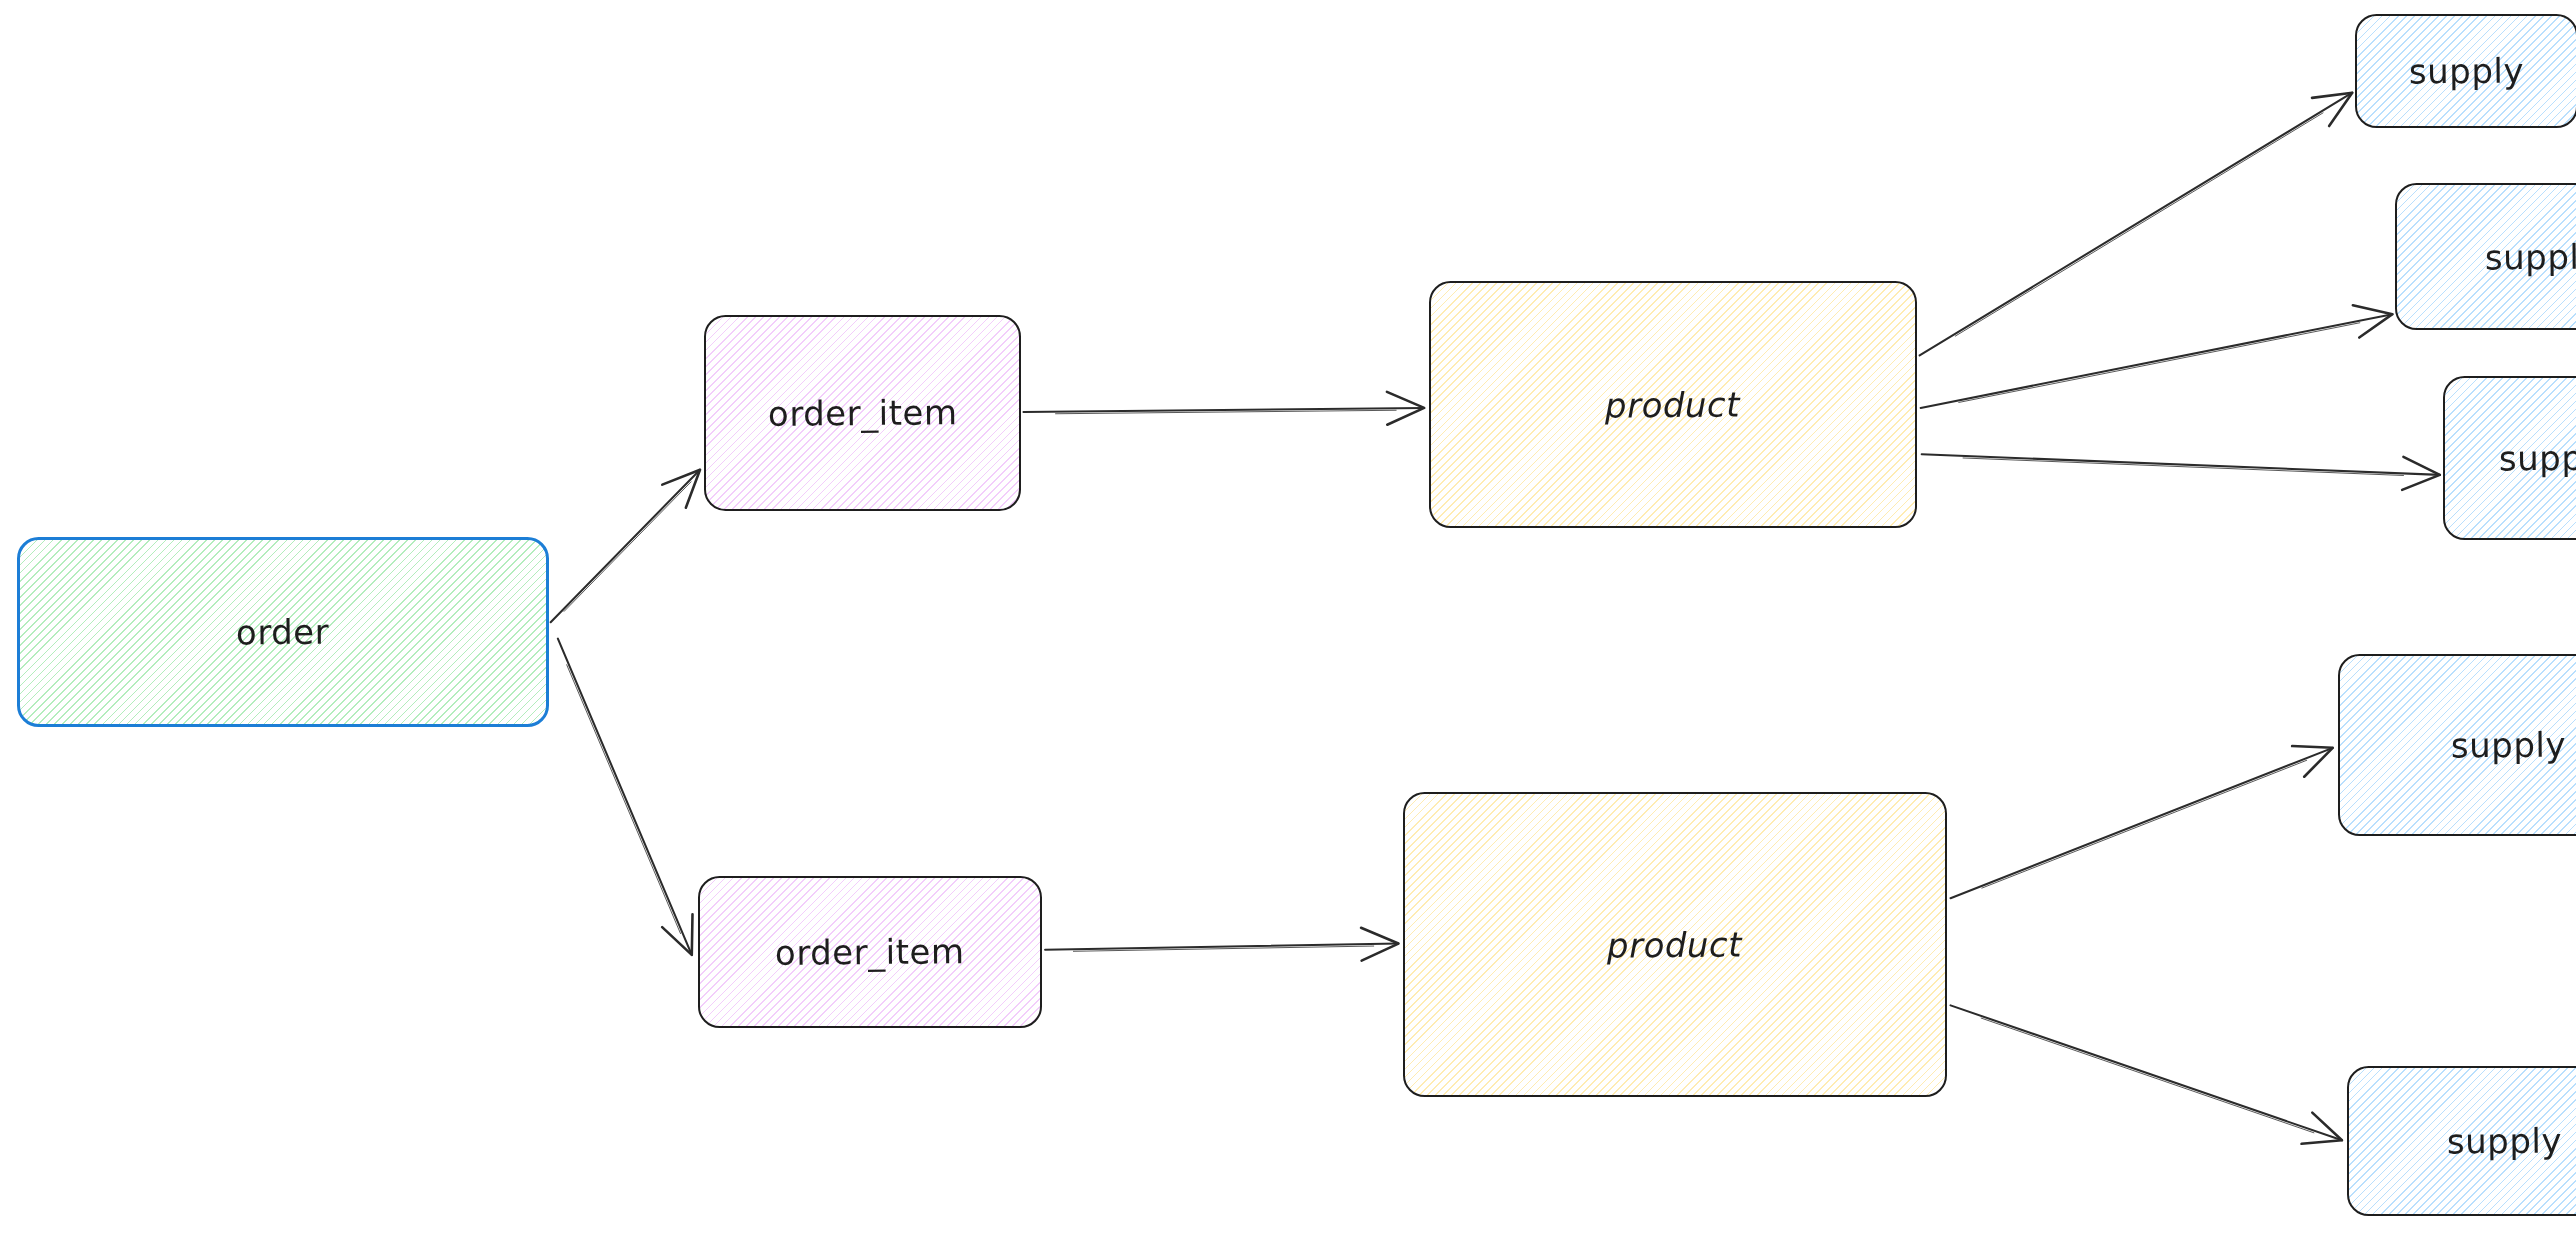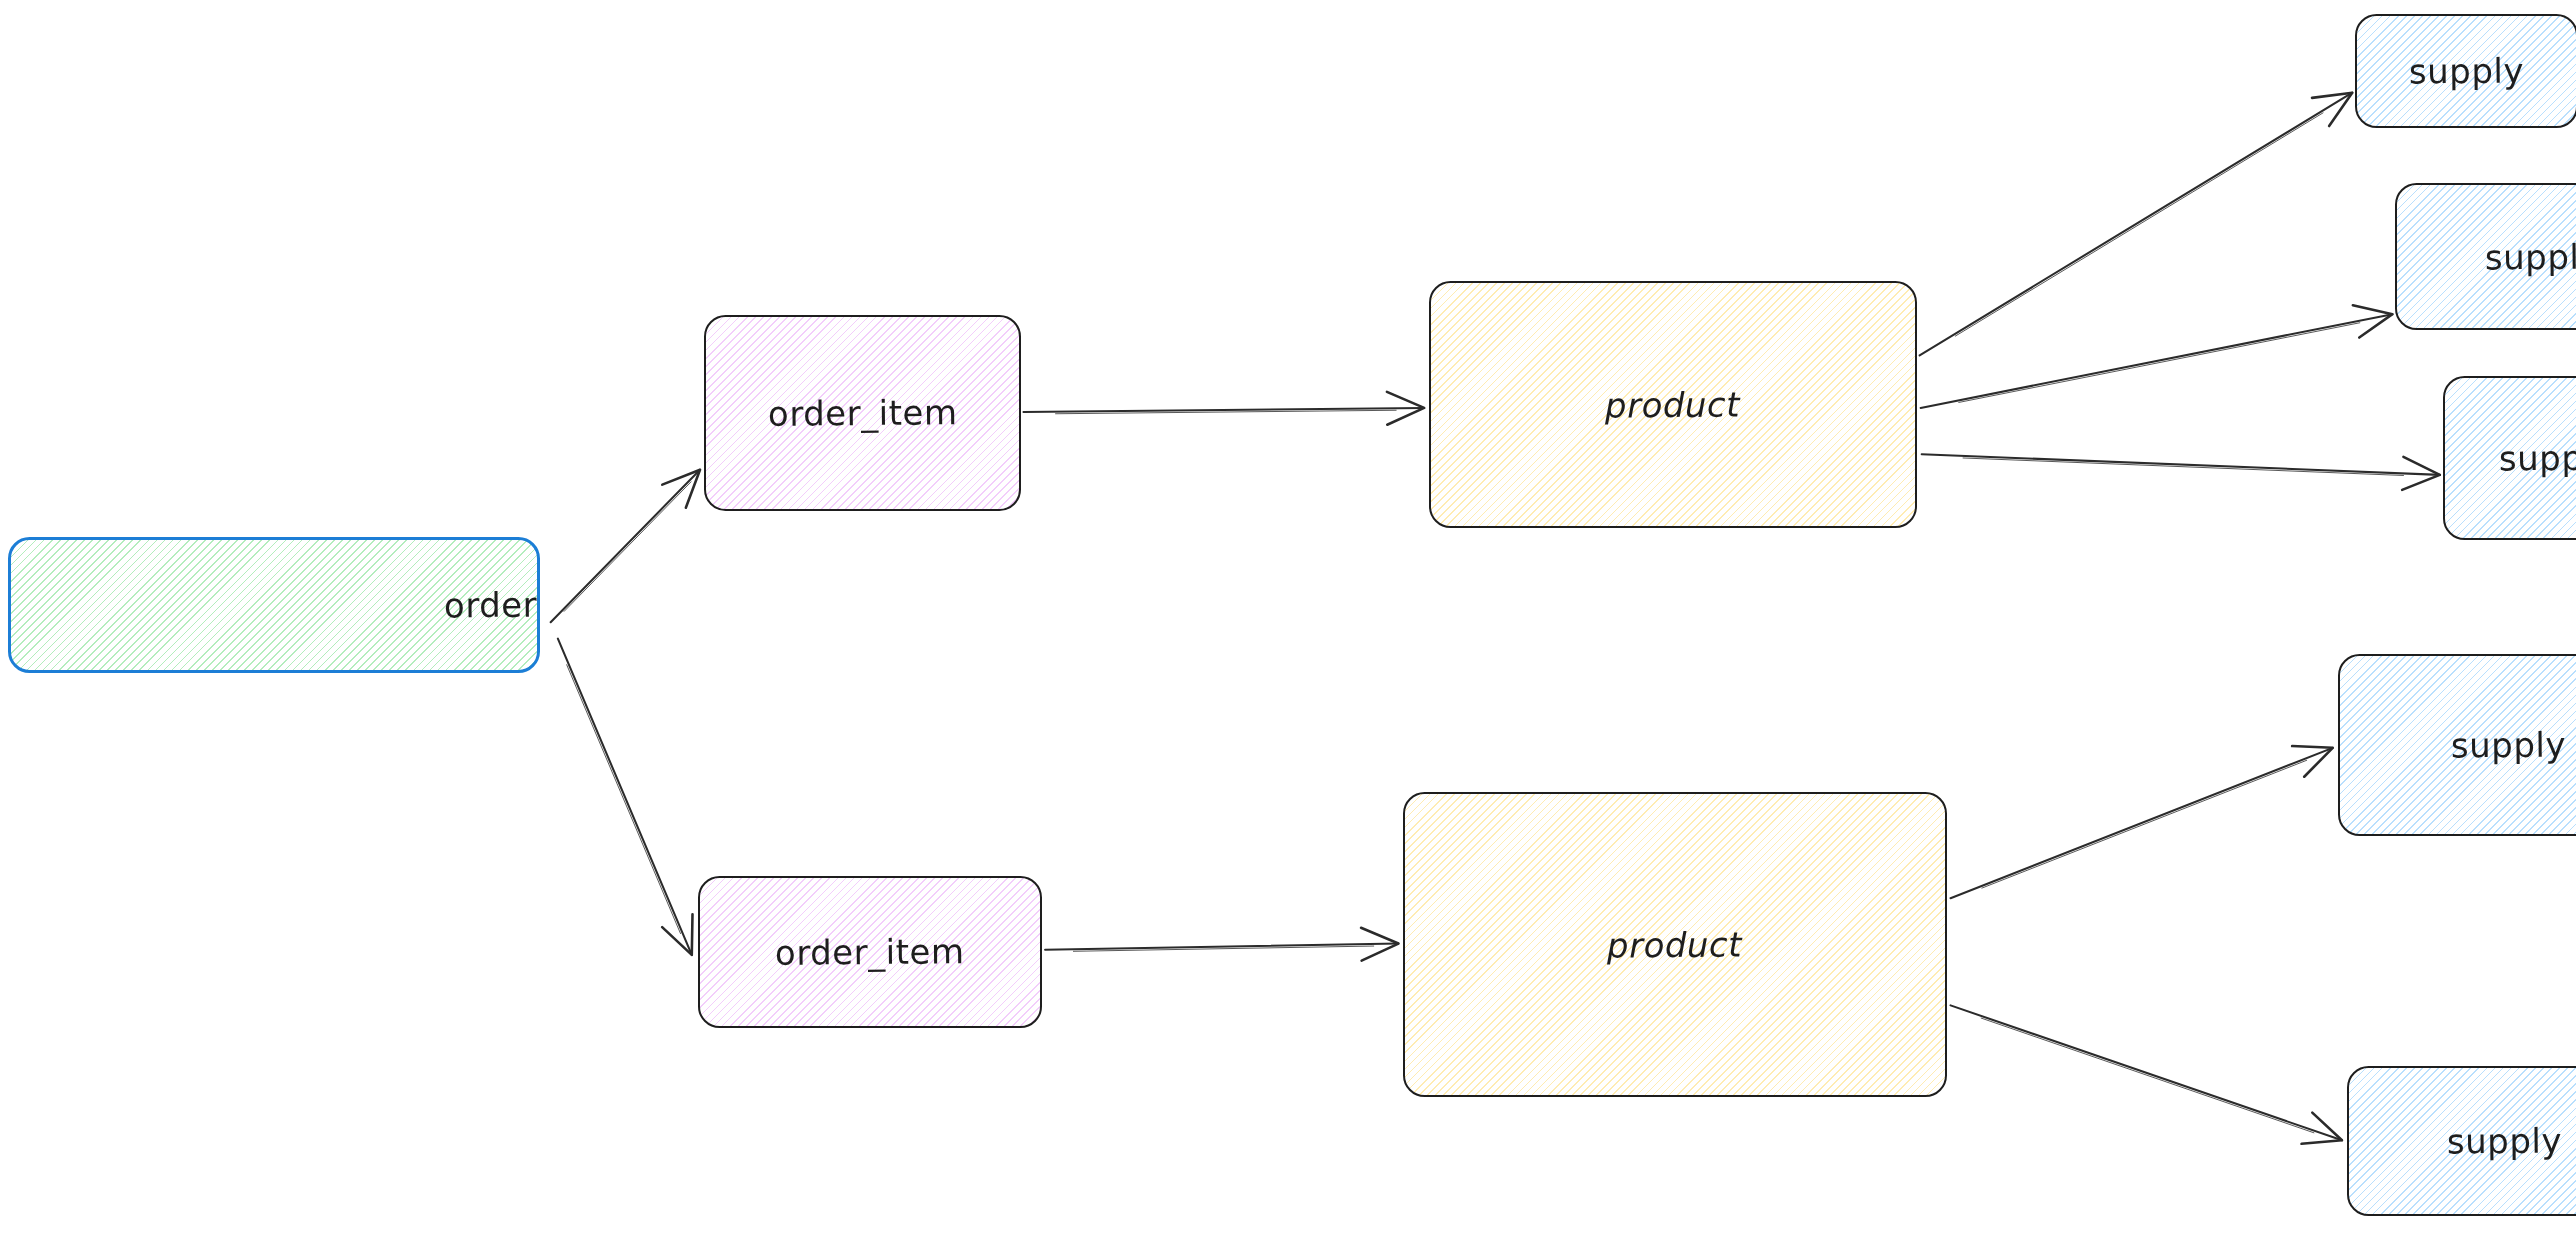--- a/index.html
+++ b/index.html
@@ -105,21 +105,21 @@
           <line x1="3786" y1="1744" x2="4528" y2="1452" stroke="#2b2b2b" stroke-width="4" stroke-linecap="round" marker-end="url(#arrowhead-open-v)"></line>
           <line x1="3846.824782080131" y1="1724.3621517241681" x2="4477.524782080131" y2="1476.162151724168" stroke="#2b2b2b" stroke-width="1.8" stroke-opacity="0.85" stroke-linecap="round"></line>
         </g>
         <g>
           <line x1="3786" y1="1952" x2="4546" y2="2214" stroke="#2b2b2b" stroke-width="4" stroke-linecap="round" marker-end="url(#arrowhead-open-v)"></line>
           <line x1="3845.496343961353" y1="1976.7415976693587" x2="4491.496343961353" y2="2199.4415976693585" stroke="#2b2b2b" stroke-width="1.8" stroke-opacity="0.85" stroke-linecap="round"></line>
         </g>
       </g>
   </svg>
   <div id="node-layer">
-      <div class="node fill-green" style="left: 8px; top: 537px; width: 532px; height: 136px; border-color: rgb(28, 126, 214); border-width: 3.1px; justify-content: flex-end;">
+      <div class="node fill-green" style="left: 17px; top: 537px; width: 532px; height: 190px; border-color: rgb(28, 126, 214); border-width: 3.1px;">
         <span class="label">order</span>
       </div>
       <div class="node fill-violet" style="left: 704px; top: 315px; width: 317px; height: 196px; border-color: rgb(30, 30, 30); border-width: 2.1px;">
         <span class="label">order_item</span>
       </div>
       <div class="node fill-violet" style="left: 698px; top: 876px; width: 344px; height: 152px; border-color: rgb(30, 30, 30); border-width: 2.1px;">
         <span class="label">order_item</span>
       </div>
       <div class="node fill-yellow" style="left: 1429px; top: 281px; width: 488px; height: 247px; border-color: rgb(30, 30, 30); border-width: 2.1px;">
         <span class="label">product</span>

